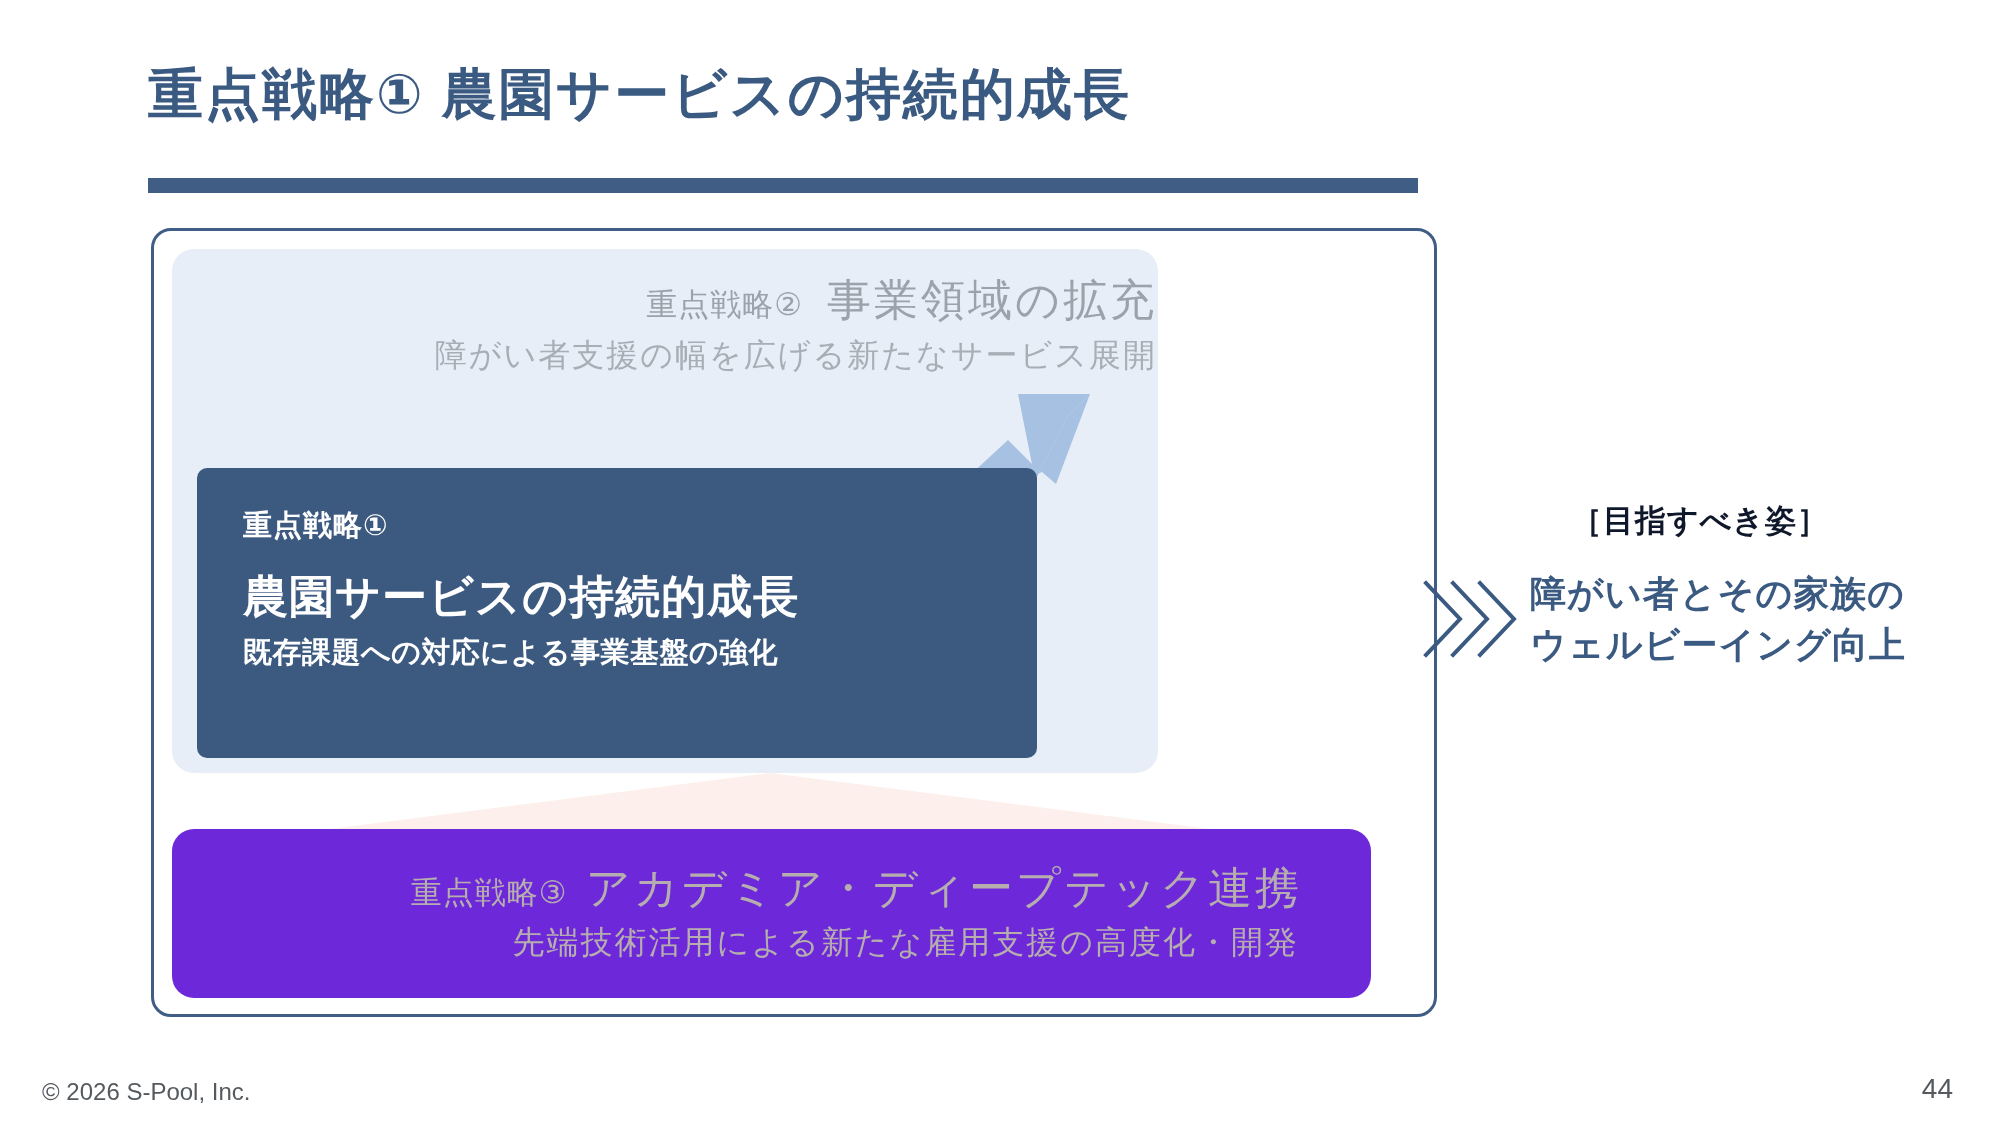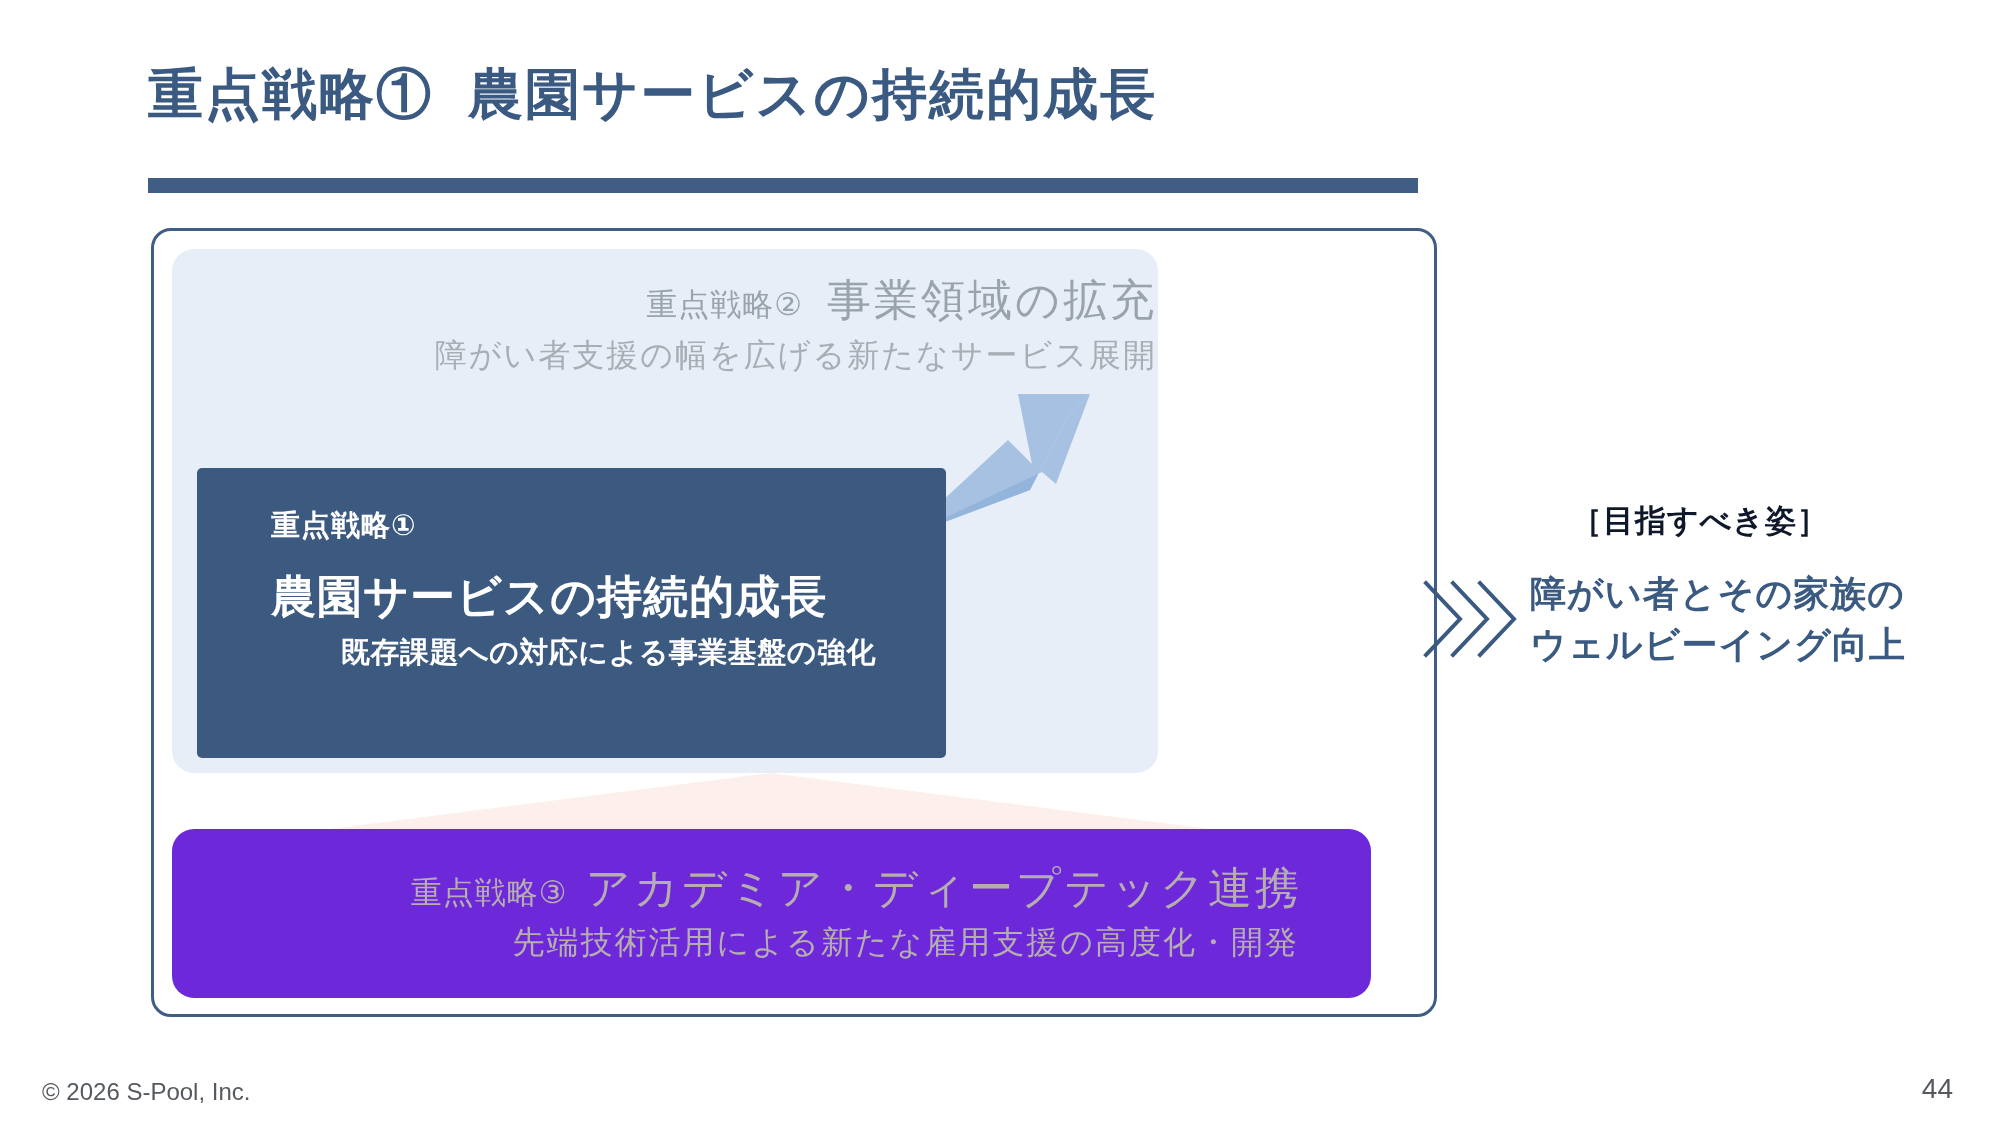--- a/index.html
+++ b/index.html
@@ -21,21 +21,20 @@
   
   .title {
     position: absolute;
     left: 148px;
     top: 58px;
     font-size: 55px;
     font-weight: 700;
     color: #3a5a82;
     letter-spacing: 2px;
     white-space: nowrap;
-    font-family: Liberation Mono, monospace;
   }
   .title-rule {
     position: absolute;
     left: 148px;
     top: 178px;
     width: 1270px;
     height: 15px;
     background: #3f5d85;
   }
 
@@ -92,27 +91,27 @@
     font-size: 32px;
     letter-spacing: 2px;
     color: #a7aeb5;
   }
 
   
   .card-dark {
     position: absolute;
     left: 197px;
     top: 468px;
-    width: 749px;
+    width: 840px;
     height: 290px;
     background: #3c5a80;
-    border-radius: 5px;
+    border-radius: 10px;
     color: #ffffff;
     box-sizing: border-box;
-    padding: 40px 0 0 74px;
+    padding: 40px 0 0 46px;
     z-index: 3;
   }
   .s1-label {
     font-size: 29px;
     font-weight: 700;
     letter-spacing: 1px;
     line-height: 1.2;
   }
   .s1-title {
     font-size: 45px;
@@ -120,21 +119,20 @@
     letter-spacing: 1px;
     margin-top: 28px;
     line-height: 1.15;
   }
   .s1-sub {
     font-size: 29px;
     font-weight: 700;
     letter-spacing: 0.5px;
     margin-top: 12px;
     line-height: 1.2;
-    text-align: center;
   }
 
   
   .arrow-wrap {
     position: absolute;
     left: 880px;
     top: 380px;
     width: 240px;
     height: 180px;
     z-index: 2;

